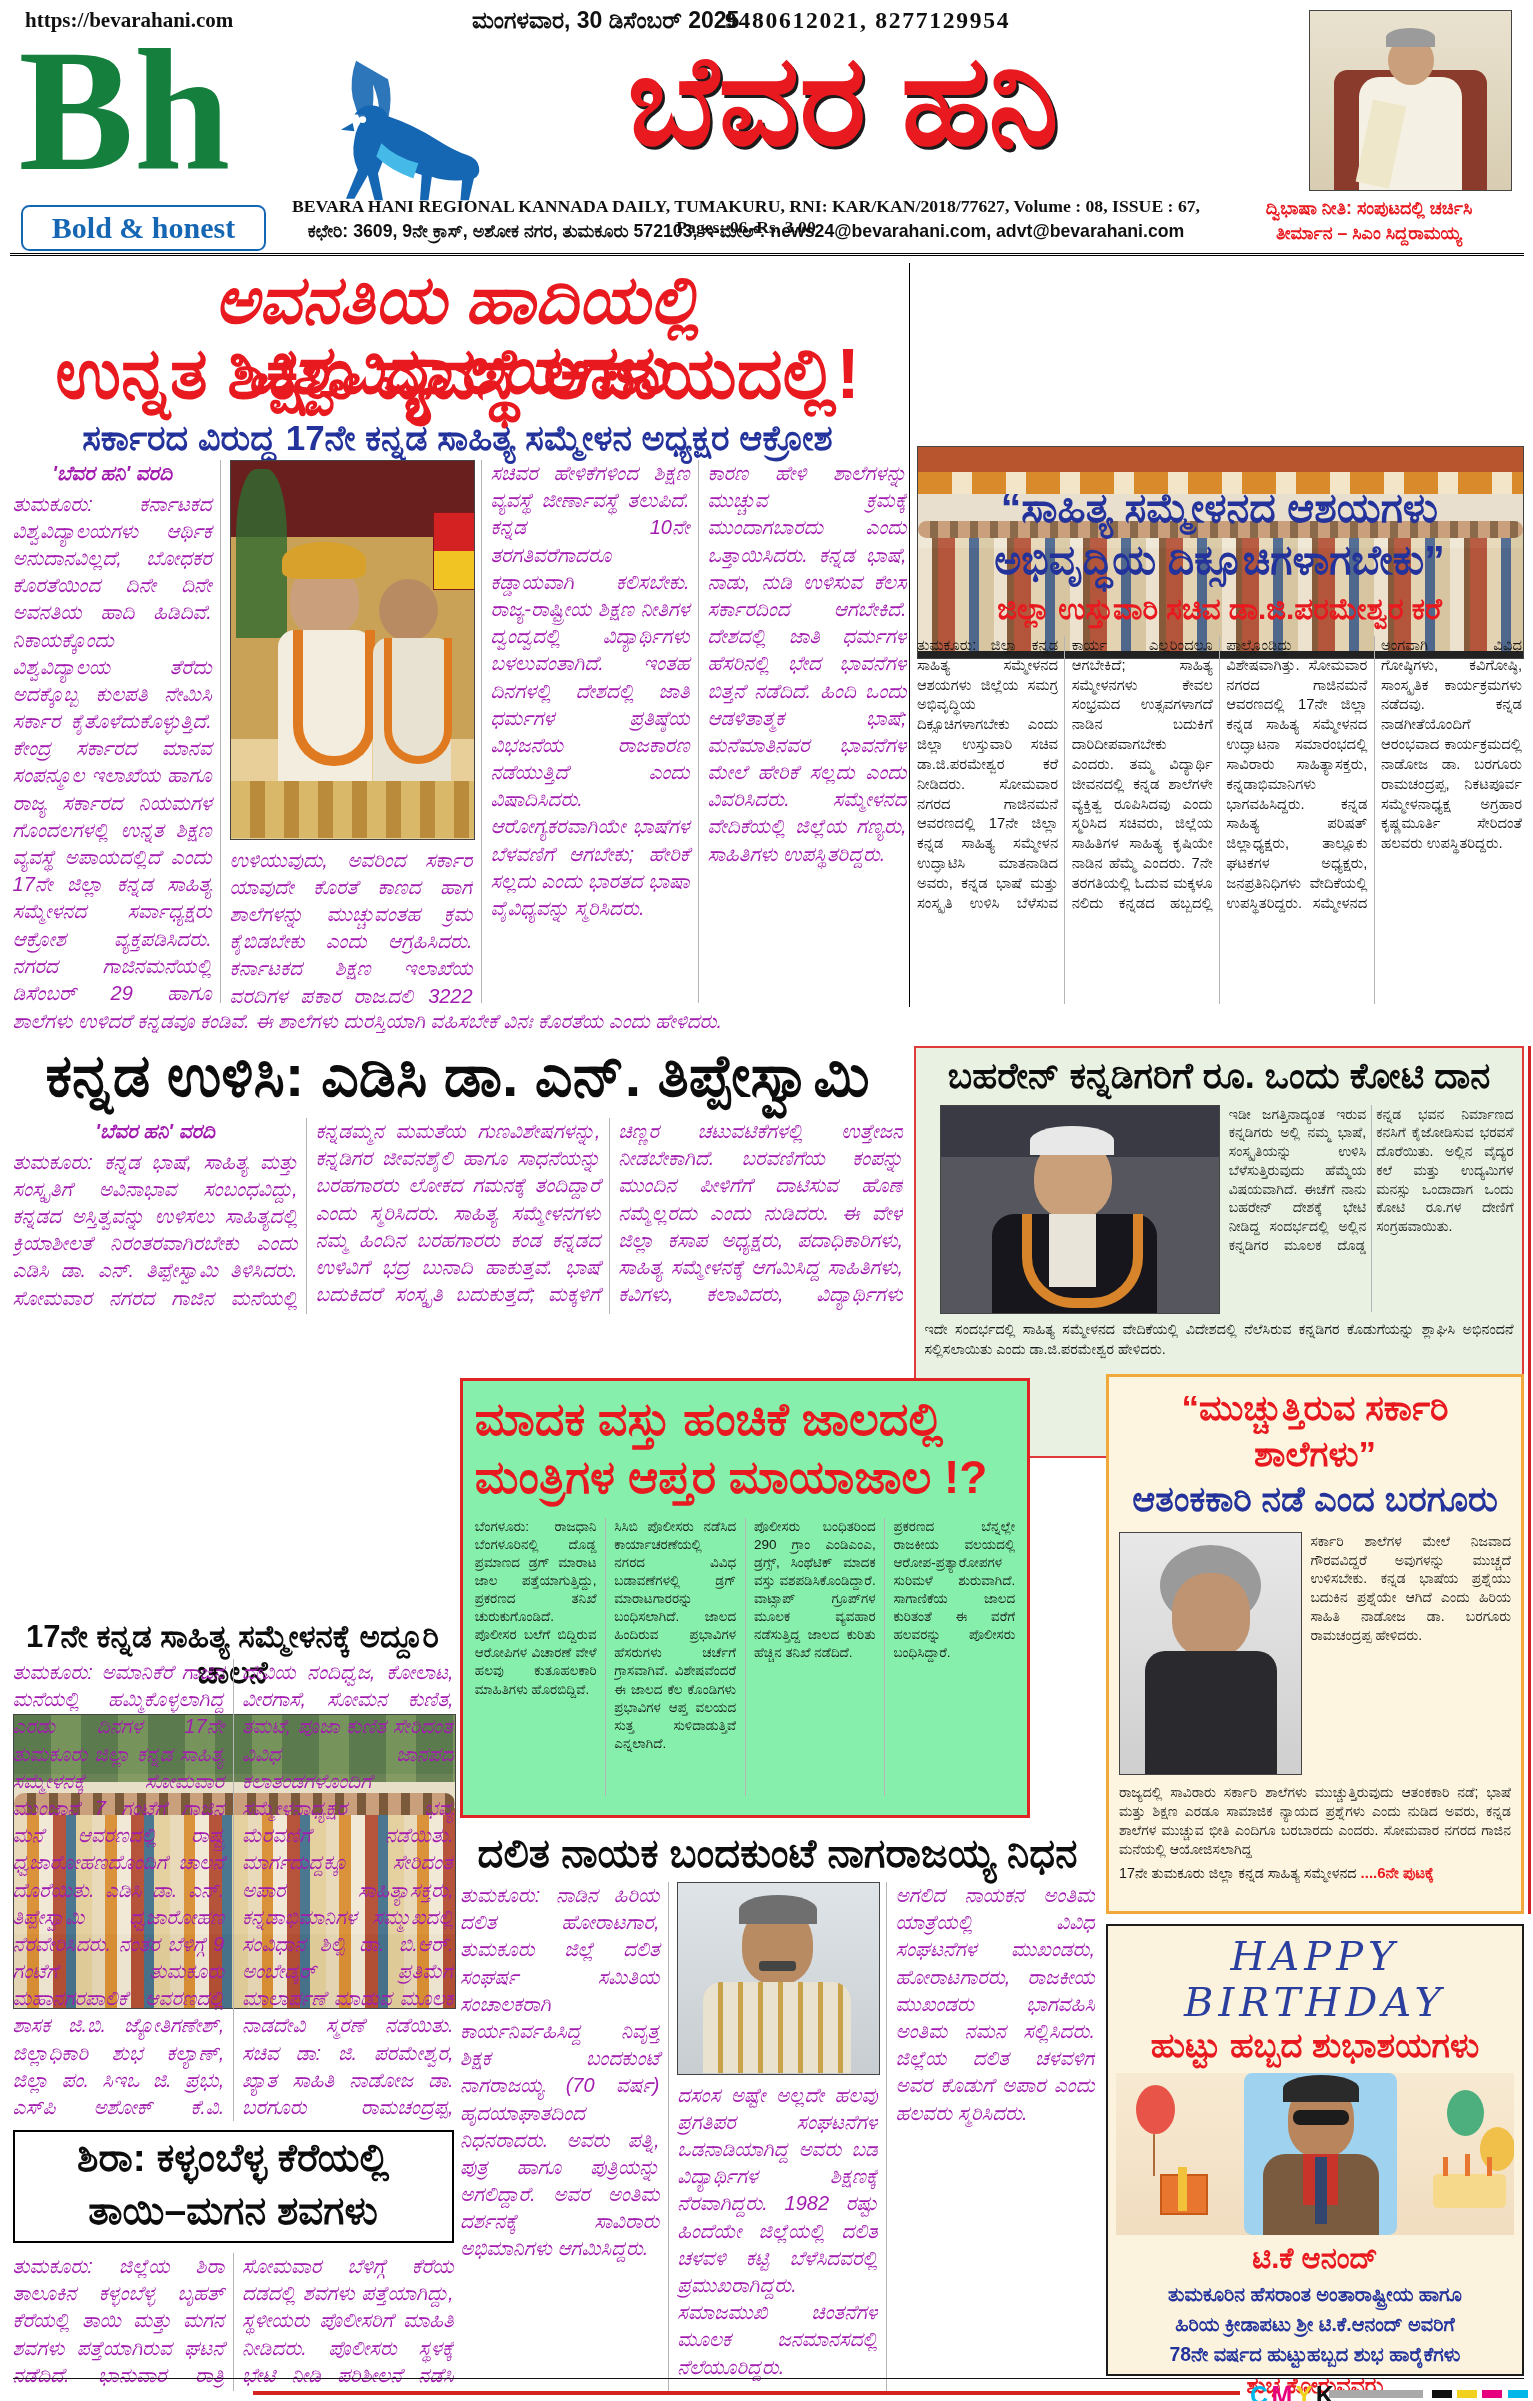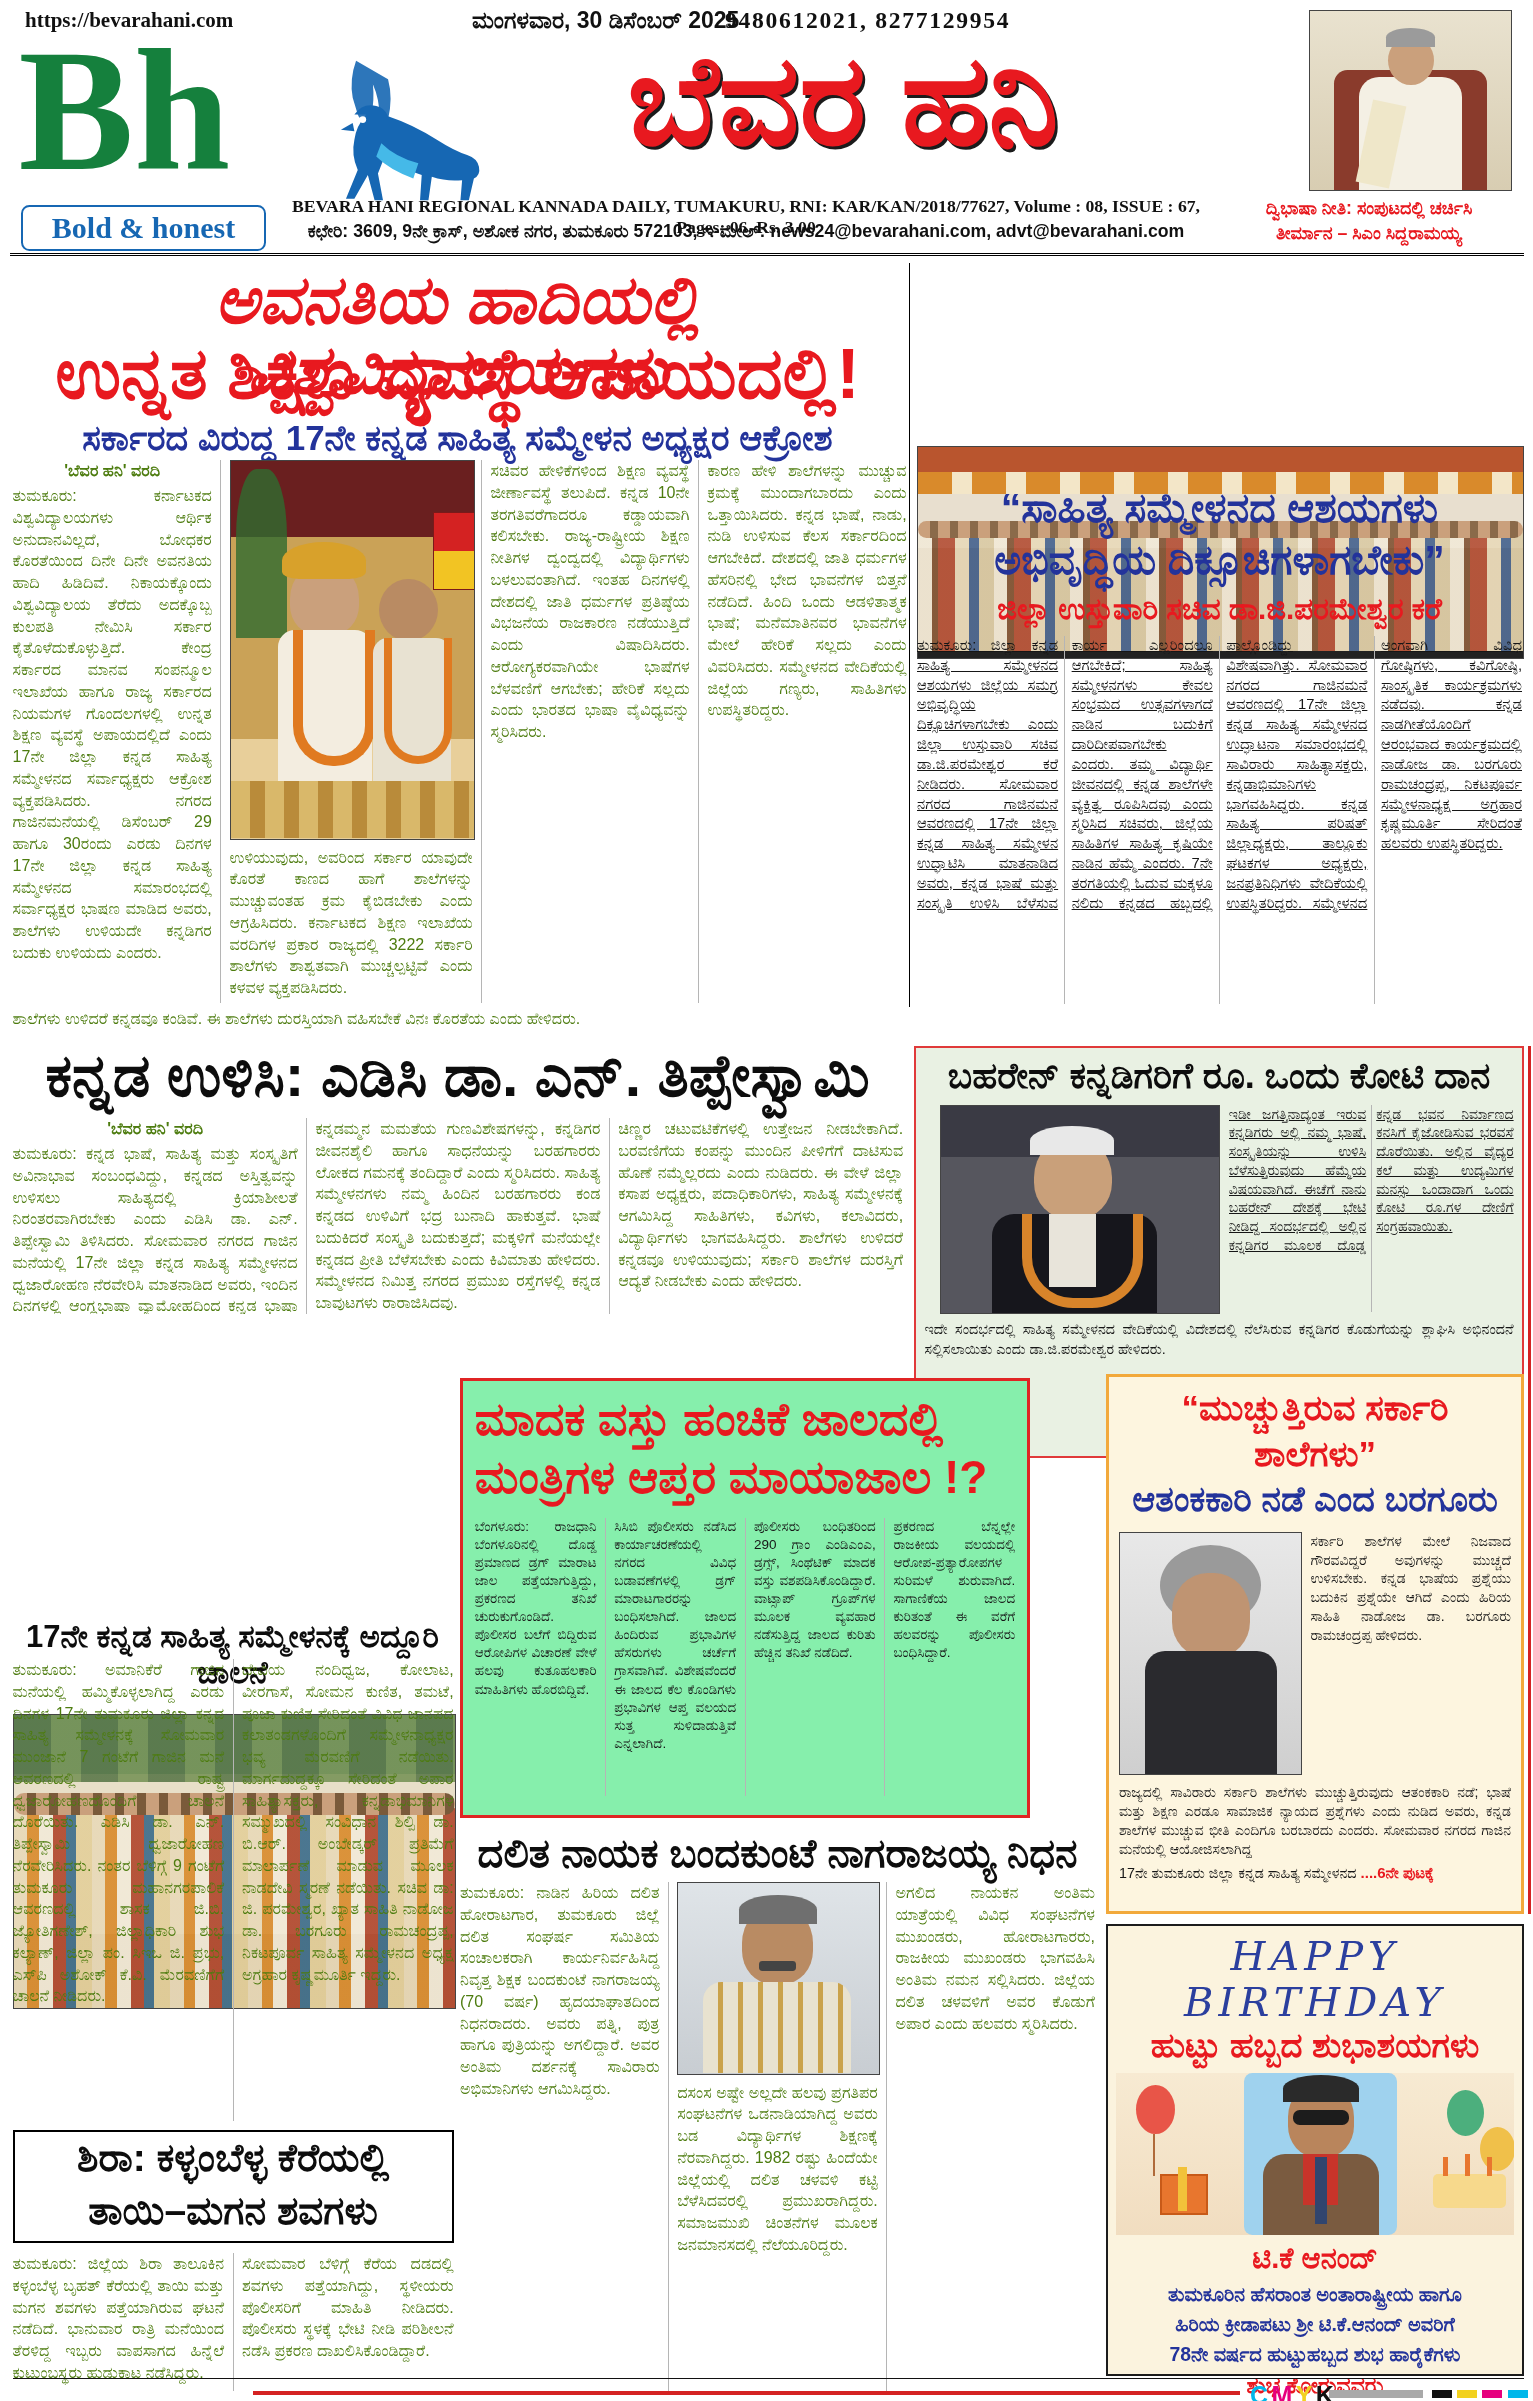--- a/index.html
+++ b/index.html
@@ -6,25 +6,25 @@
   #paper{position:relative;width:1534px;height:2401px;background:#fff;overflow:hidden;
          font-family:"Liberation Sans",sans-serif;color:#111;}
   .abs{position:absolute;}
   .ctr{text-align:center;}
   .jus{text-align:justify;}
   .serif{font-family:"Liberation Serif",serif;}
   .red{color:#e8191f;}
   .blue{color:#23339b;}
   .bold{font-weight:bold;}
   .hvy{font-weight:900;}
-  .body-txt{font-size:16px;line-height:1.36;color:#4d7c0f;overflow:hidden;}
+  .body-txt{font-size:20px;line-height:1.36;color:#a21caf;overflow:hidden;font-style:italic;}
   .sm-txt{font-size:14.3px;line-height:1.34;color:#161616;overflow:hidden;}
   .byline{font-weight:bold;text-align:center;margin-bottom:3.4px;}
   .ph{position:relative;overflow:hidden;border:0.8px solid #444;}
-  .colrule{column-rule:0.8px solid #b5b5b5;text-decoration:underline;}
+  .colrule{column-rule:0.8px solid #b5b5b5;}
   .vline{border-left:1.7px solid #000;}
   .boxed{box-sizing:border-box;}
   .flexrow{display:flex;}
   .flexcol{display:flex;flex-direction:column;}
   .colsep{border-right:0.8px solid #b5b5b5;padding-right:8.4px;margin-right:8.4px;}
 </style>
 </head>
 <body>
 
 <div id="paper">

